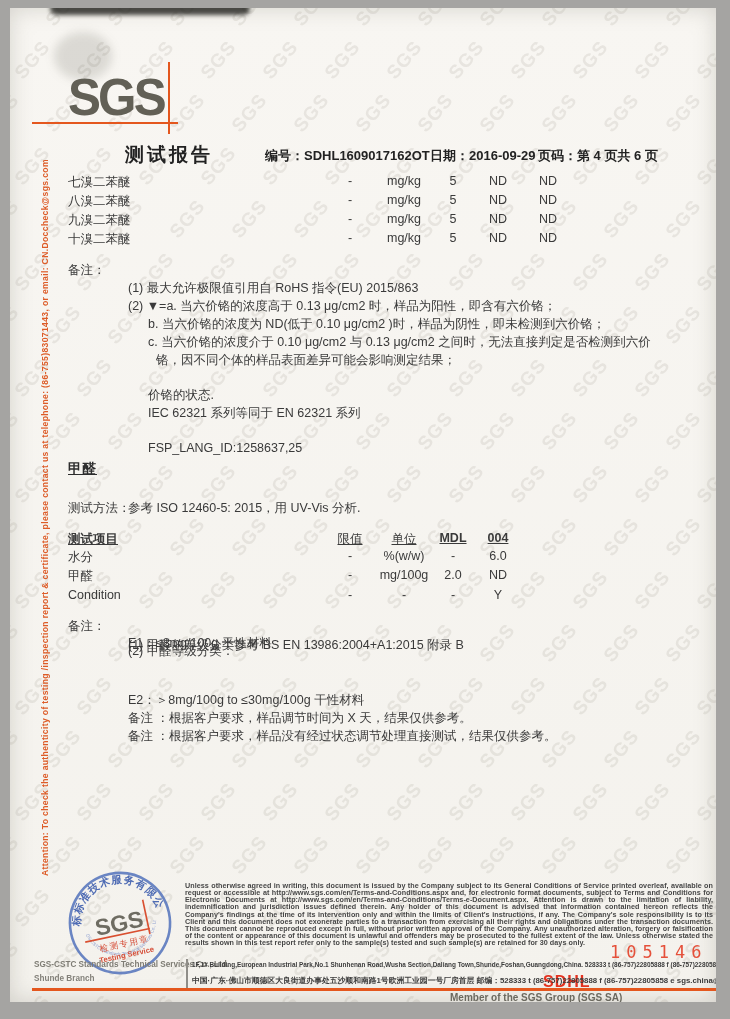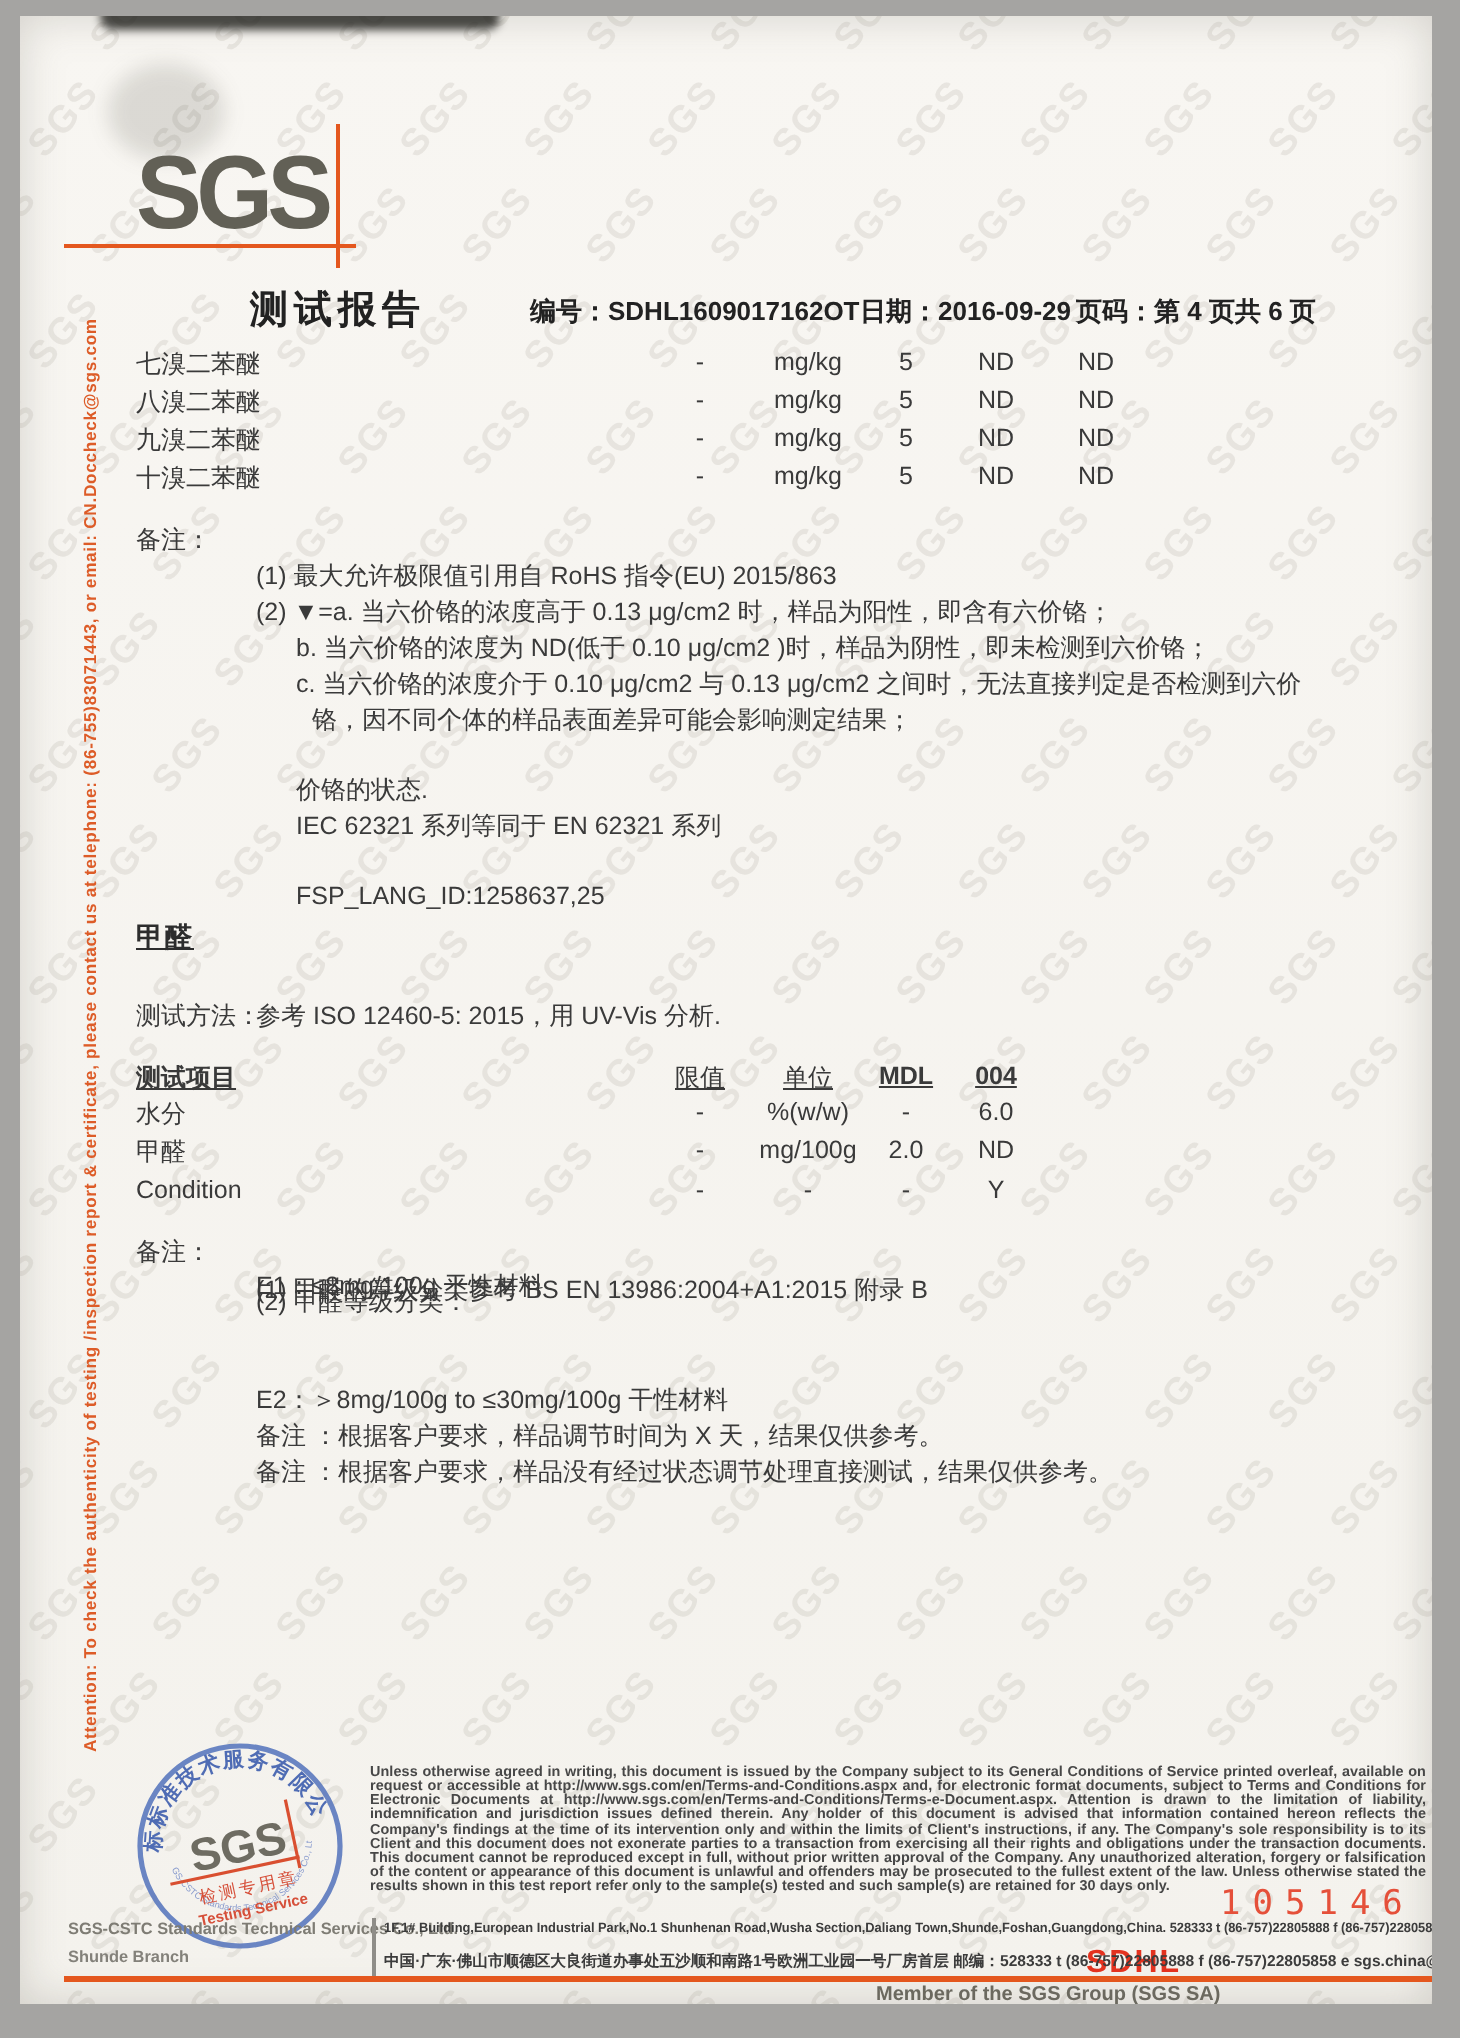--- a/index.html
+++ b/index.html
@@ -58,21 +58,21 @@
     left:175px;top:874px;width:528px;
     font-size:7.2px;line-height:7.15px;font-weight:600;color:#474747;
     text-align:justify;letter-spacing:0.05px;
   }
   .addr-bar{left:176px;top:951px;width:1.5px;height:29px;background:#8f8d88;}
   .addr-en{left:182px;top:953px;width:520px;font-size:6.7px;color:#3c3c3c;white-space:nowrap;transform:scaleX(0.96);transform-origin:0 0;font-weight:600;}
   .addr-cn{left:182px;top:967px;width:520px;font-size:7.8px;color:#3c3c3c;white-space:nowrap;font-weight:600;}
   .code-left{left:533px;top:965px;font-size:16px;font-weight:bold;color:#e3321f;letter-spacing:1px;}
   .code-right{left:600px;top:934px;font-size:17px;color:#e5503a;letter-spacing:6px;font-family:"DejaVu Sans Mono",monospace;}
   .foot-rule{left:22px;top:980px;width:688px;height:2.5px;background:#e4571e;}
-  .member{left:428px;top:984px;font-size:10px;color:#6b695f;font-weight:600;}
+  .member{left:440px;top:984px;font-size:10px;color:#6b695f;font-weight:600;}
   .stamp{left:57px;top:862px;width:106px;height:106px;transform:rotate(-12deg);}
   .stamp-ov1{left:24px;top:952px;font-size:8.2px;font-weight:bold;color:#7e7c74;white-space:nowrap;}
   .stamp-ov2{left:24px;top:966px;font-size:8.2px;font-weight:bold;color:#83817a;white-space:nowrap;}
 </style>
 </head>
 <body>
 
 <div class="page">
 
   <div class="wm-layer">

